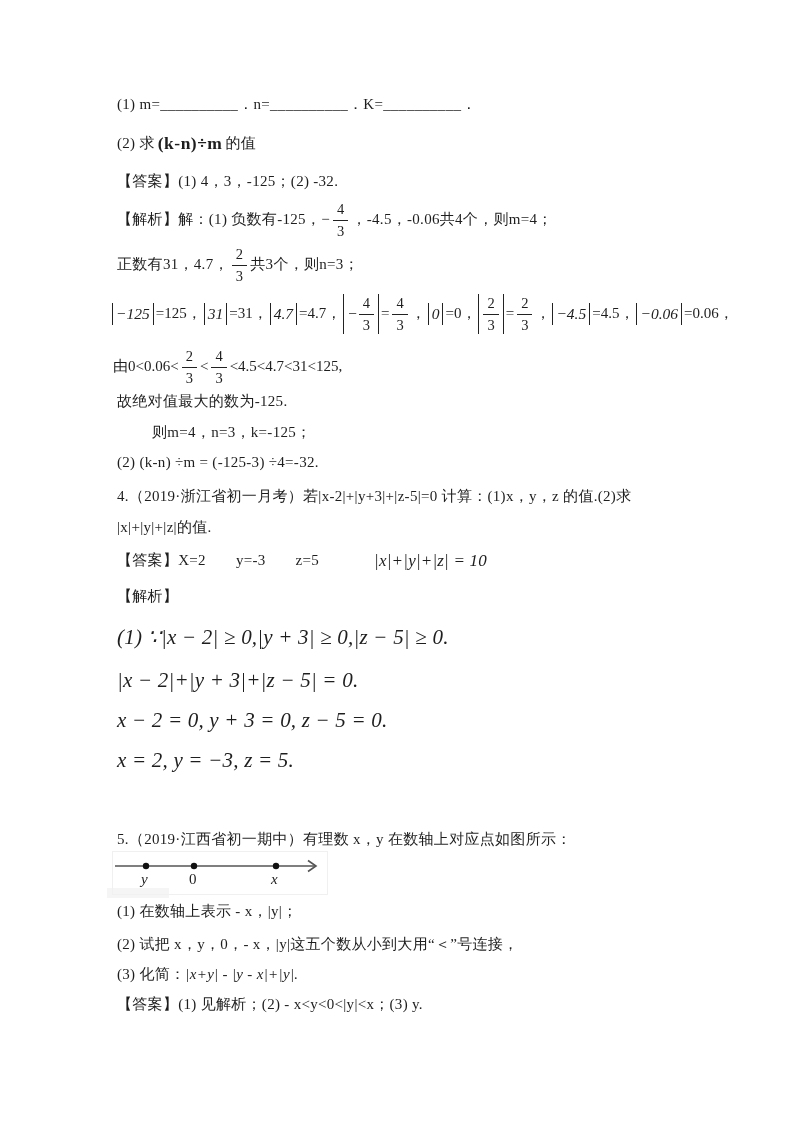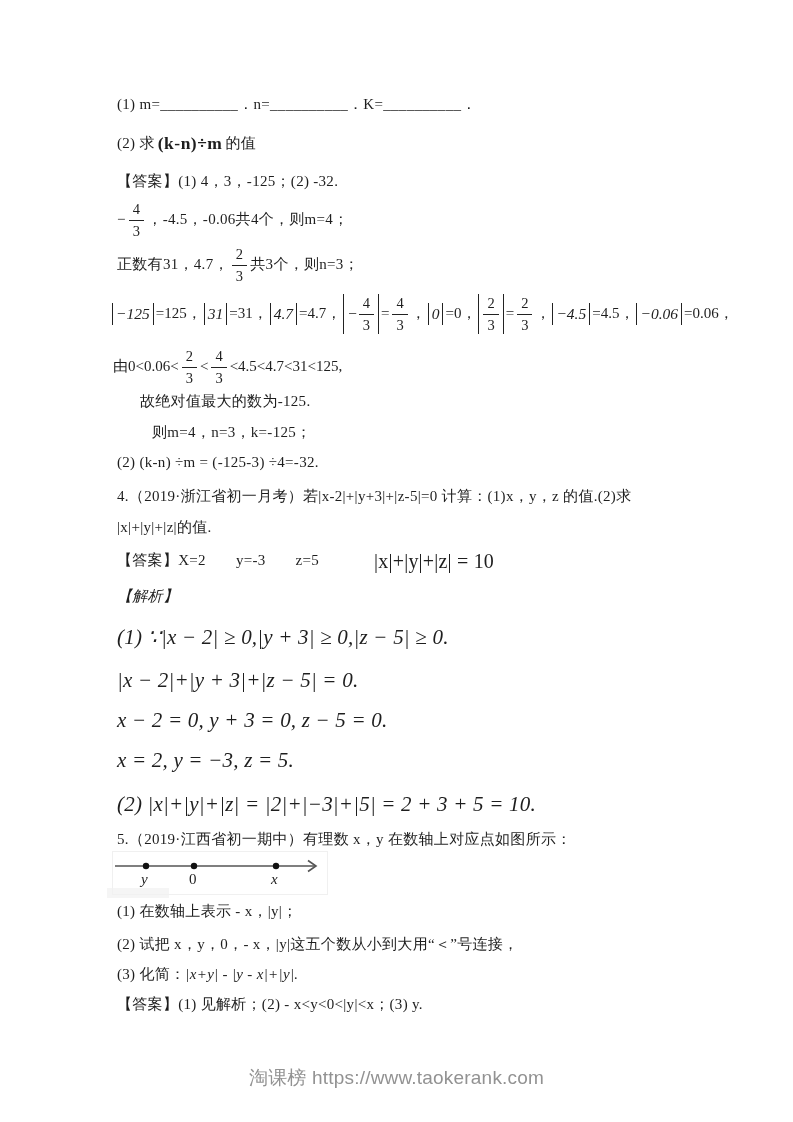--- a/index.html
+++ b/index.html
@@ -32,21 +32,21 @@
   .abs{
     display:inline-flex;align-items:center;
     border-left:1px solid #222;border-right:1px solid #222;
     padding:0 3px;margin:0 2px;align-self:center;
     font-style:italic;font-size:15.5px;
   }
   .abs .frac{margin:0 1px;}
   .seg{display:inline;}
   .gap30{margin-right:30px;}
   .gap55{margin-right:55px;}
-  .answer-math{font-size:20px;letter-spacing:0.2px;}
+  .answer-math{font-style:italic;font-size:17px;letter-spacing:0.2px;}
   .figure-box{
     position:absolute;left:112px;top:851px;width:214px;height:42px;
     border:1px solid #f0f0f0;background:#fff;
   }
   .figure-box svg{position:absolute;left:0;top:0;}
   .axis-label{position:absolute;top:19px;font-size:15px;}
   .watermark-remnant{
     position:absolute;left:-6px;bottom:-4px;width:62px;height:10px;
     background:#f1f1f1;opacity:.7;
   }
@@ -70,20 +70,21 @@
     <span>(2) 求</span>
     <span class="kmath">(k-n)÷m</span>
     <span>的值</span>
   </div>
 
   <div class="line" style="top:171px;">
     <span>【答案】(1) 4，3，-125；(2) -32.</span>
   </div>
 
   <div class="line flexline" style="top:196px;height:48px;">
+    <span>【解析】解：(1) 负数有-125，</span>
       <span>−</span>
       <span class="frac">
         <span class="num">4</span>
         <span class="den">3</span>
       </span>
       <span>，-4.5，-0.06共4个，则m=4；</span>
   </div>
 
   <div class="line flexline" style="top:241px;height:48px;justify-content:flex-end;">
     <span>正数有31，4.7，</span>
@@ -153,21 +154,21 @@
         <span class="den">3</span>
       </span>
       <span>&lt;</span>
       <span class="frac">
         <span class="num">4</span>
         <span class="den">3</span>
       </span>
       <span>&lt;4.5&lt;4.7&lt;31&lt;125,</span>
   </div>
 
-  <div class="line" style="top:391px;margin-left:23px;">
+  <div class="line" style="top:391px;">
     <span>故绝对值最大的数为-125.</span>
   </div>
 
   <div class="line" style="top:422px;margin-left:35px;">
     <span>则m=4，n=3，k=-125；</span>
   </div>
 
   <div class="line" style="top:452px;">
     <span>(2) (k-n) ÷m = (-125-3) ÷4=-32.</span>
   </div>
@@ -180,38 +181,35 @@
   </div>
 
   <div class="line flexline" style="top:547px;height:28px;">
     <span>【答案】</span>
     <span class="gap30">X=2</span>
     <span class="gap30">y=-3</span>
     <span class="gap55">z=5</span>
     <span class="answer-math">|x|+|y|+|z| = 10</span>
   </div>
 
-  <div class="line" style="top:586px;font-style:italic;">
+  <div class="line" style="top:586px;">
     <span>【解析】</span>
   </div>
 
   <div class="line mathline" style="top:622px;">
     <span>(1) ∵|x − 2| ≥ 0,|y + 3| ≥ 0,|z − 5| ≥ 0.</span>
   </div>
   <div class="line mathline" style="top:665px;">
     <span>|x − 2|+|y + 3|+|z − 5| = 0.</span>
   </div>
   <div class="line mathline" style="top:705px;">
     <span>x − 2 = 0, y + 3 = 0, z − 5 = 0.</span>
   </div>
   <div class="line mathline" style="top:745px;">
     <span>x = 2, y = −3, z = 5.</span>
-  </div>
-  <div class="line mathline" style="top:789px;">
-    <span>(2) |x|+|y|+|z| = |2|+|−3|+|5| = 2 + 3 + 5 = 10.</span>
   </div>
 
   <div class="line" style="top:829px;">
     <span>5.（2019·江西省初一期中）有理数 x，y 在数轴上对应点如图所示：</span>
   </div>
 
   <div class="figure-box">
     <svg width="214" height="42" viewBox="0 0 214 42">
       <line x1="2" y1="14" x2="202" y2="14" stroke="#555" stroke-width="1.6"></line>
       <polyline points="195,8.5 203,14 195,19.5" fill="none" stroke="#555" stroke-width="1.6"></polyline>
@@ -232,17 +230,14 @@
     <span>(2) 试把 x，y，0，- x，|y|这五个数从小到大用“＜”号连接，</span>
   </div>
   <div class="line" style="top:964px;">
     <span>(3) 化简：</span><span class="it">|x+y| - |y - x|+|y|.</span>
   </div>
 
   <div class="line" style="top:994px;text-align:right;">
     <span>【答案】(1) 见解析；(2) - x&lt;y&lt;0&lt;|y|&lt;x；(3) y.</span>
   </div>
 
-  <div class="footer">
-    <span>淘课榜 https://www.taokerank.com</span>
-  </div>
 
 </div>
 
 </body></html>

